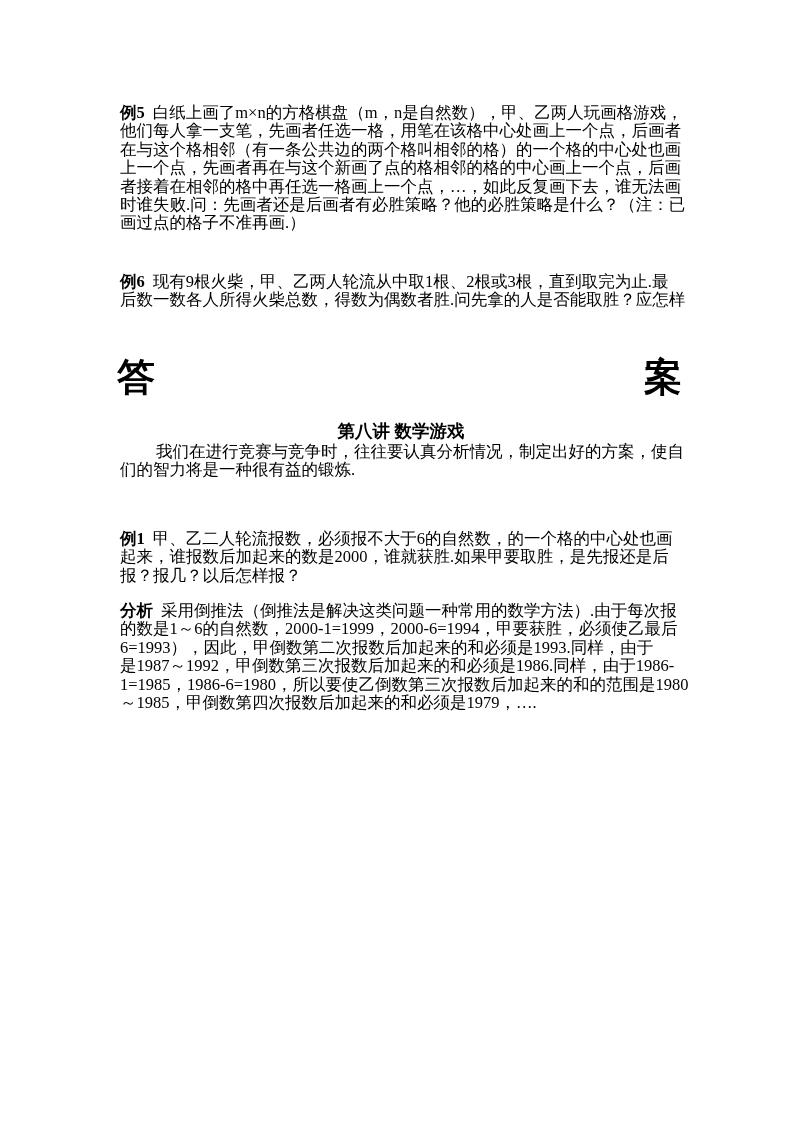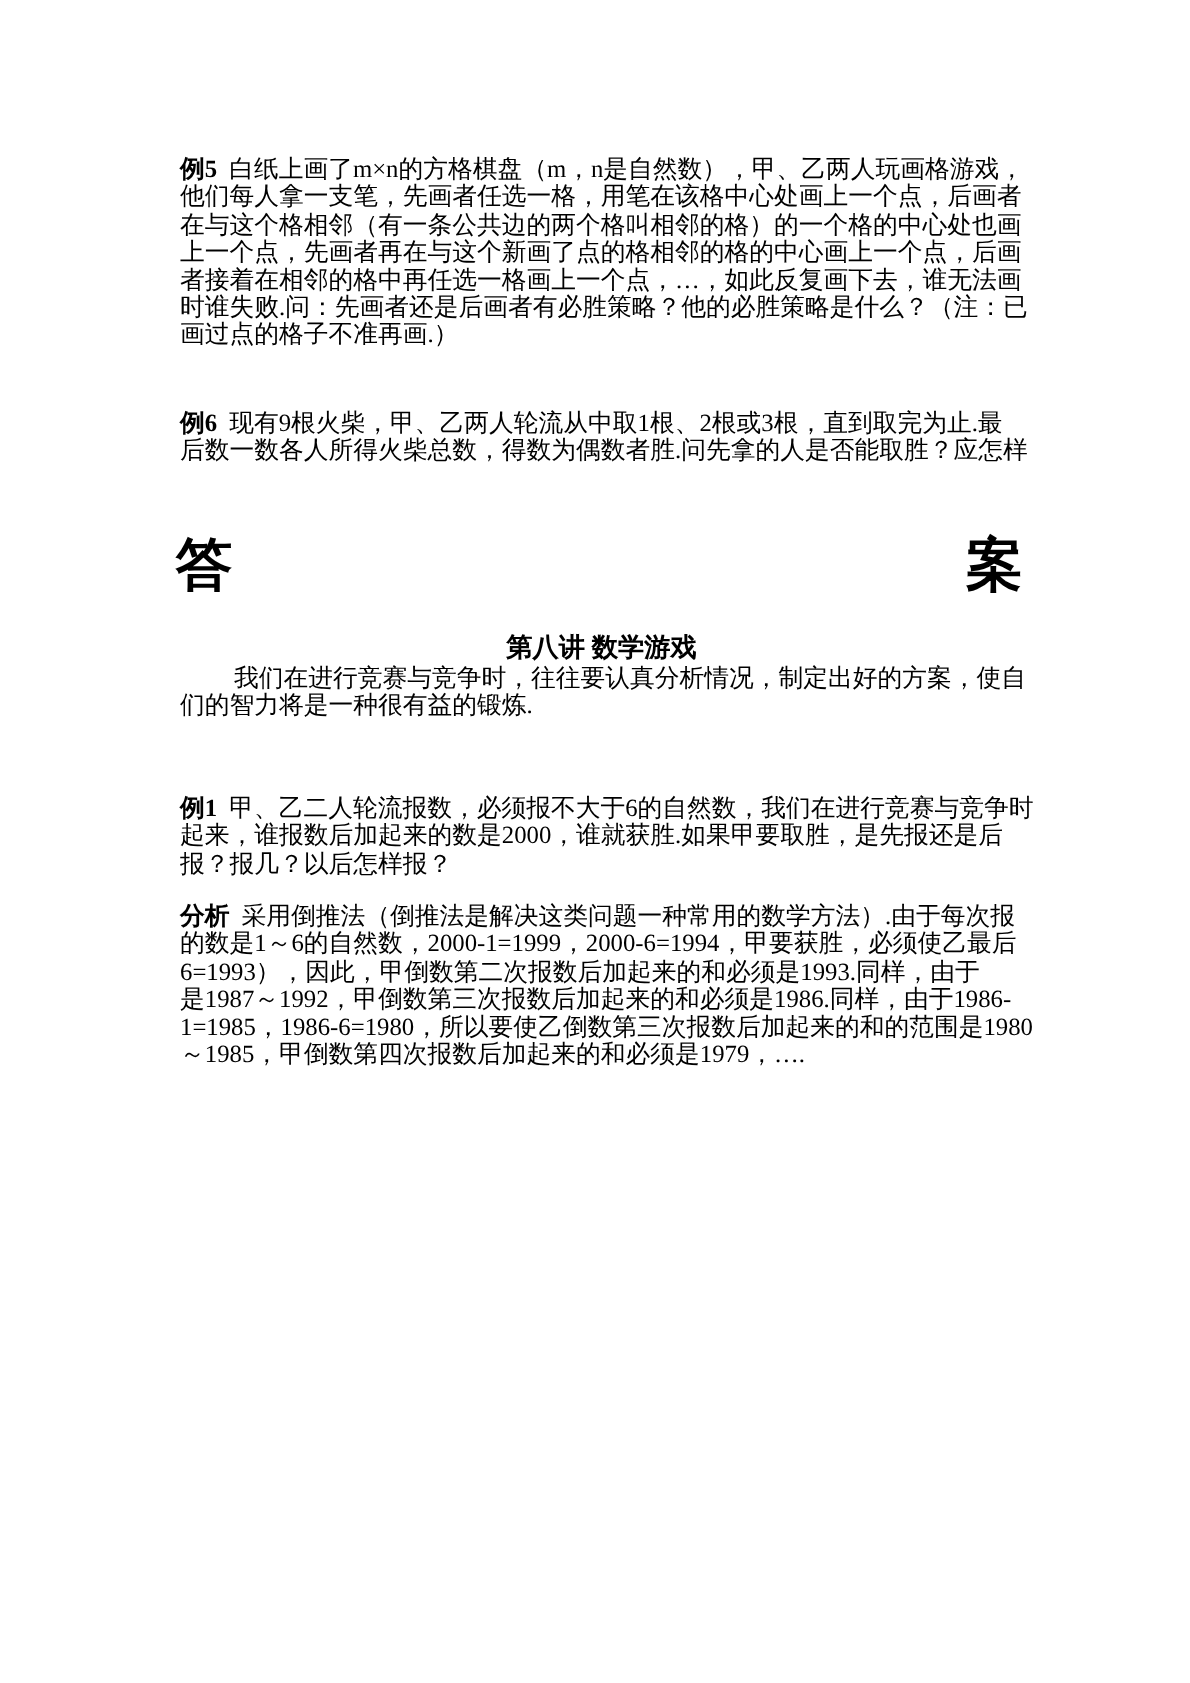--- a/index.html
+++ b/index.html
@@ -83,21 +83,21 @@
   </div>
 
   <div class="section-heading">第八讲 数学游戏</div>
 
   <div class="para" style="top:443px">
     <div class="line indent-first">我们在进行竞赛与竞争时，往往要认真分析情况，制定出好的方案，使自</div>
     <div class="line">们的智力将是一种很有益的锻炼.</div>
   </div>
 
   <div class="para" style="top:530px">
-    <div class="line"><b class="lead">例1</b><span>甲、乙二人轮流报数，必须报不大于6的自然数，我们在进行竞赛与竞争时</span></div>
+    <div class="line"><b class="lead">例1</b><span>甲、乙二人轮流报数，必须报不大于6的自然数，的一个格的中心处也画</span></div>
     <div class="line">起来，谁报数后加起来的数是2000，谁就获胜.如果甲要取胜，是先报还是后</div>
     <div class="line">报？报几？以后怎样报？</div>
   </div>
 
   <div class="para" style="top:602px">
     <div class="line"><b class="lead">分析</b><span>采用倒推法（倒推法是解决这类问题一种常用的数学方法）.由于每次报</span></div>
     <div class="line">的数是1～6的自然数，2000-1=1999，2000-6=1994，甲要获胜，必须使乙最后</div>
     <div class="line">6=1993），因此，甲倒数第二次报数后加起来的和必须是1993.同样，由于</div>
     <div class="line">是1987～1992，甲倒数第三次报数后加起来的和必须是1986.同样，由于1986-</div>
     <div class="line">1=1985，1986-6=1980，所以要使乙倒数第三次报数后加起来的和的范围是1980</div>

